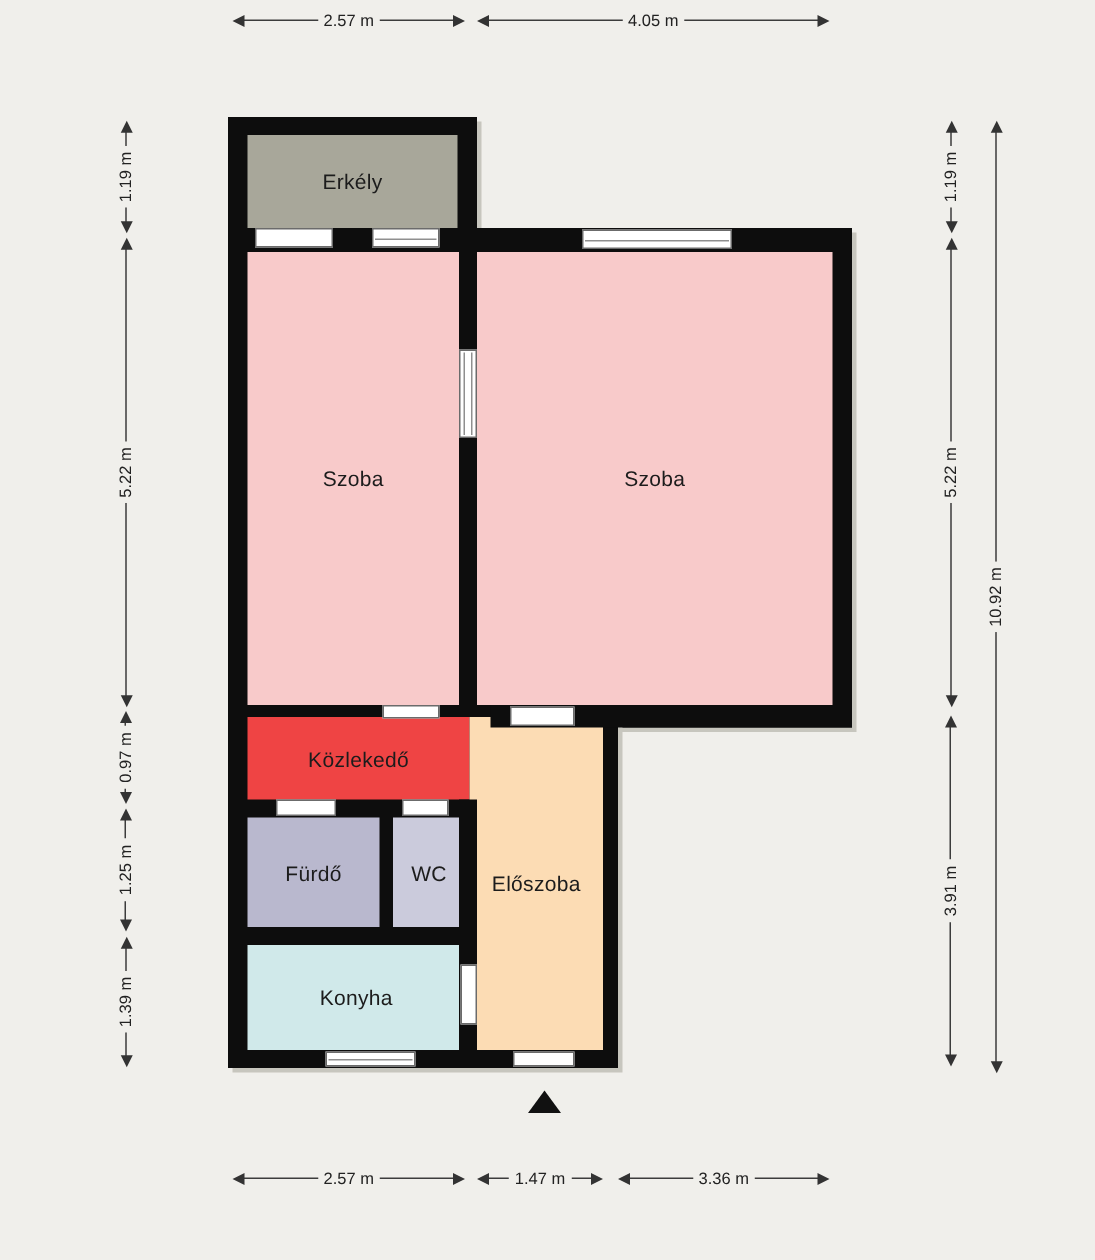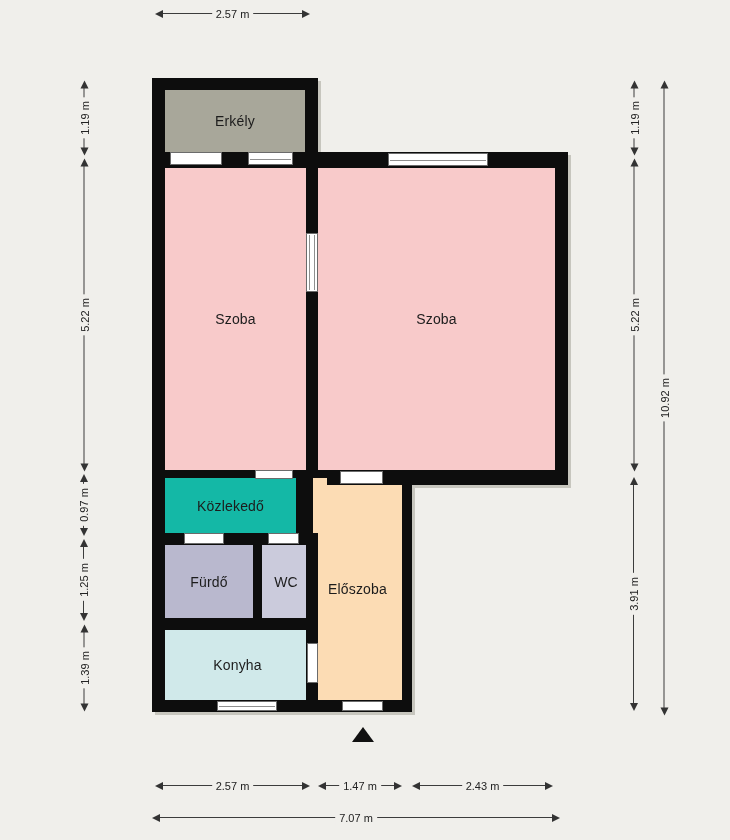--- a/index.html
+++ b/index.html
@@ -44,21 +44,21 @@
 
   <div class="room" style="left: 165px; top: 90px; width: 140px; height: 62px; background: rgb(168, 167, 154);">
     <span class="rl">Erkély</span>
   </div>
   <div class="room" style="left: 165px; top: 168px; width: 141px; height: 302px; background: rgb(248, 202, 202);">
     <span class="rl">Szoba</span>
   </div>
   <div class="room" style="left: 318px; top: 168px; width: 237px; height: 302px; background: rgb(248, 202, 202);">
     <span class="rl">Szoba</span>
   </div>
-  <div class="room" style="left: 165px; top: 478px; width: 131px; height: 55px; background: #14b8a6;">
+  <div class="room" style="left: 165px; top: 478px; width: 148px; height: 55px; background: #ef4444;">
     <span class="rl">Közlekedő</span>
   </div>
   <div class="room" style="left: 165px; top: 545px; width: 88px; height: 73px; background: rgb(185, 184, 206);">
     <span class="rl">Fürdő</span>
   </div>
   <div class="room" style="left: 313px; top: 478px; width: 89px; height: 222px; background: rgb(252, 220, 180);">
     <span class="rl">Előszoba</span>
   </div>
   <div class="room" style="left: 165px; top: 630px; width: 145px; height: 70px; background: rgb(208, 233, 234);">
     <span class="rl">Konyha</span>
@@ -82,20 +82,26 @@
   <div class="op hw" style="left:217px;top:701px;width:60px;height:10px;"></div>
   <div class="op" style="left:342px;top:701px;width:41px;height:10px;"></div>
 
   <div class="tri" style="left:352px;top:727px;"></div>
 
   <div class="dim" style="left:155px;top:6px;width:155px;">
     <span class="dl"></span>
       <span class="al"></span>
       <span class="ar"></span>
     <span class="dtext">2.57 m</span>
+  </div>
+  <div class="dim" style="left:318px;top:6px;width:235px;">
+    <span class="dl"></span>
+      <span class="al"></span>
+      <span class="ar"></span>
+    <span class="dtext">4.05 m</span>
   </div>
 
   <div class="dim v" style="left:46.5px;top:109.5px;width:75px;">
     <span class="dl"></span>
       <span class="al"></span>
       <span class="ar"></span>
     <span class="dtext">1.19 m</span>
   </div>
   <div class="dim v" style="left:-72.5px;top:306.5px;width:313px;">
     <span class="dl"></span>
@@ -157,23 +163,17 @@
   <div class="dim" style="left:318px;top:778px;width:84px;text-align:center;">
     <span class="dl"></span>
       <span class="al"></span>
       <span class="ar"></span>
     <span class="dtext">1.47 m</span>
   </div>
   <div class="dim" style="left:412px;top:778px;width:141px;">
     <span class="dl"></span>
       <span class="al"></span>
       <span class="ar"></span>
-    <span class="dtext">2.43 m</span>
+    <span class="dtext">3.36 m</span>
   </div>
 
-  <div class="dim" style="left:152px;top:810px;width:408px;">
-    <span class="dl"></span>
-      <span class="al"></span>
-      <span class="ar"></span>
-    <span class="dtext">7.07 m</span>
-  </div>
 
 </div>
 
 </body></html>

